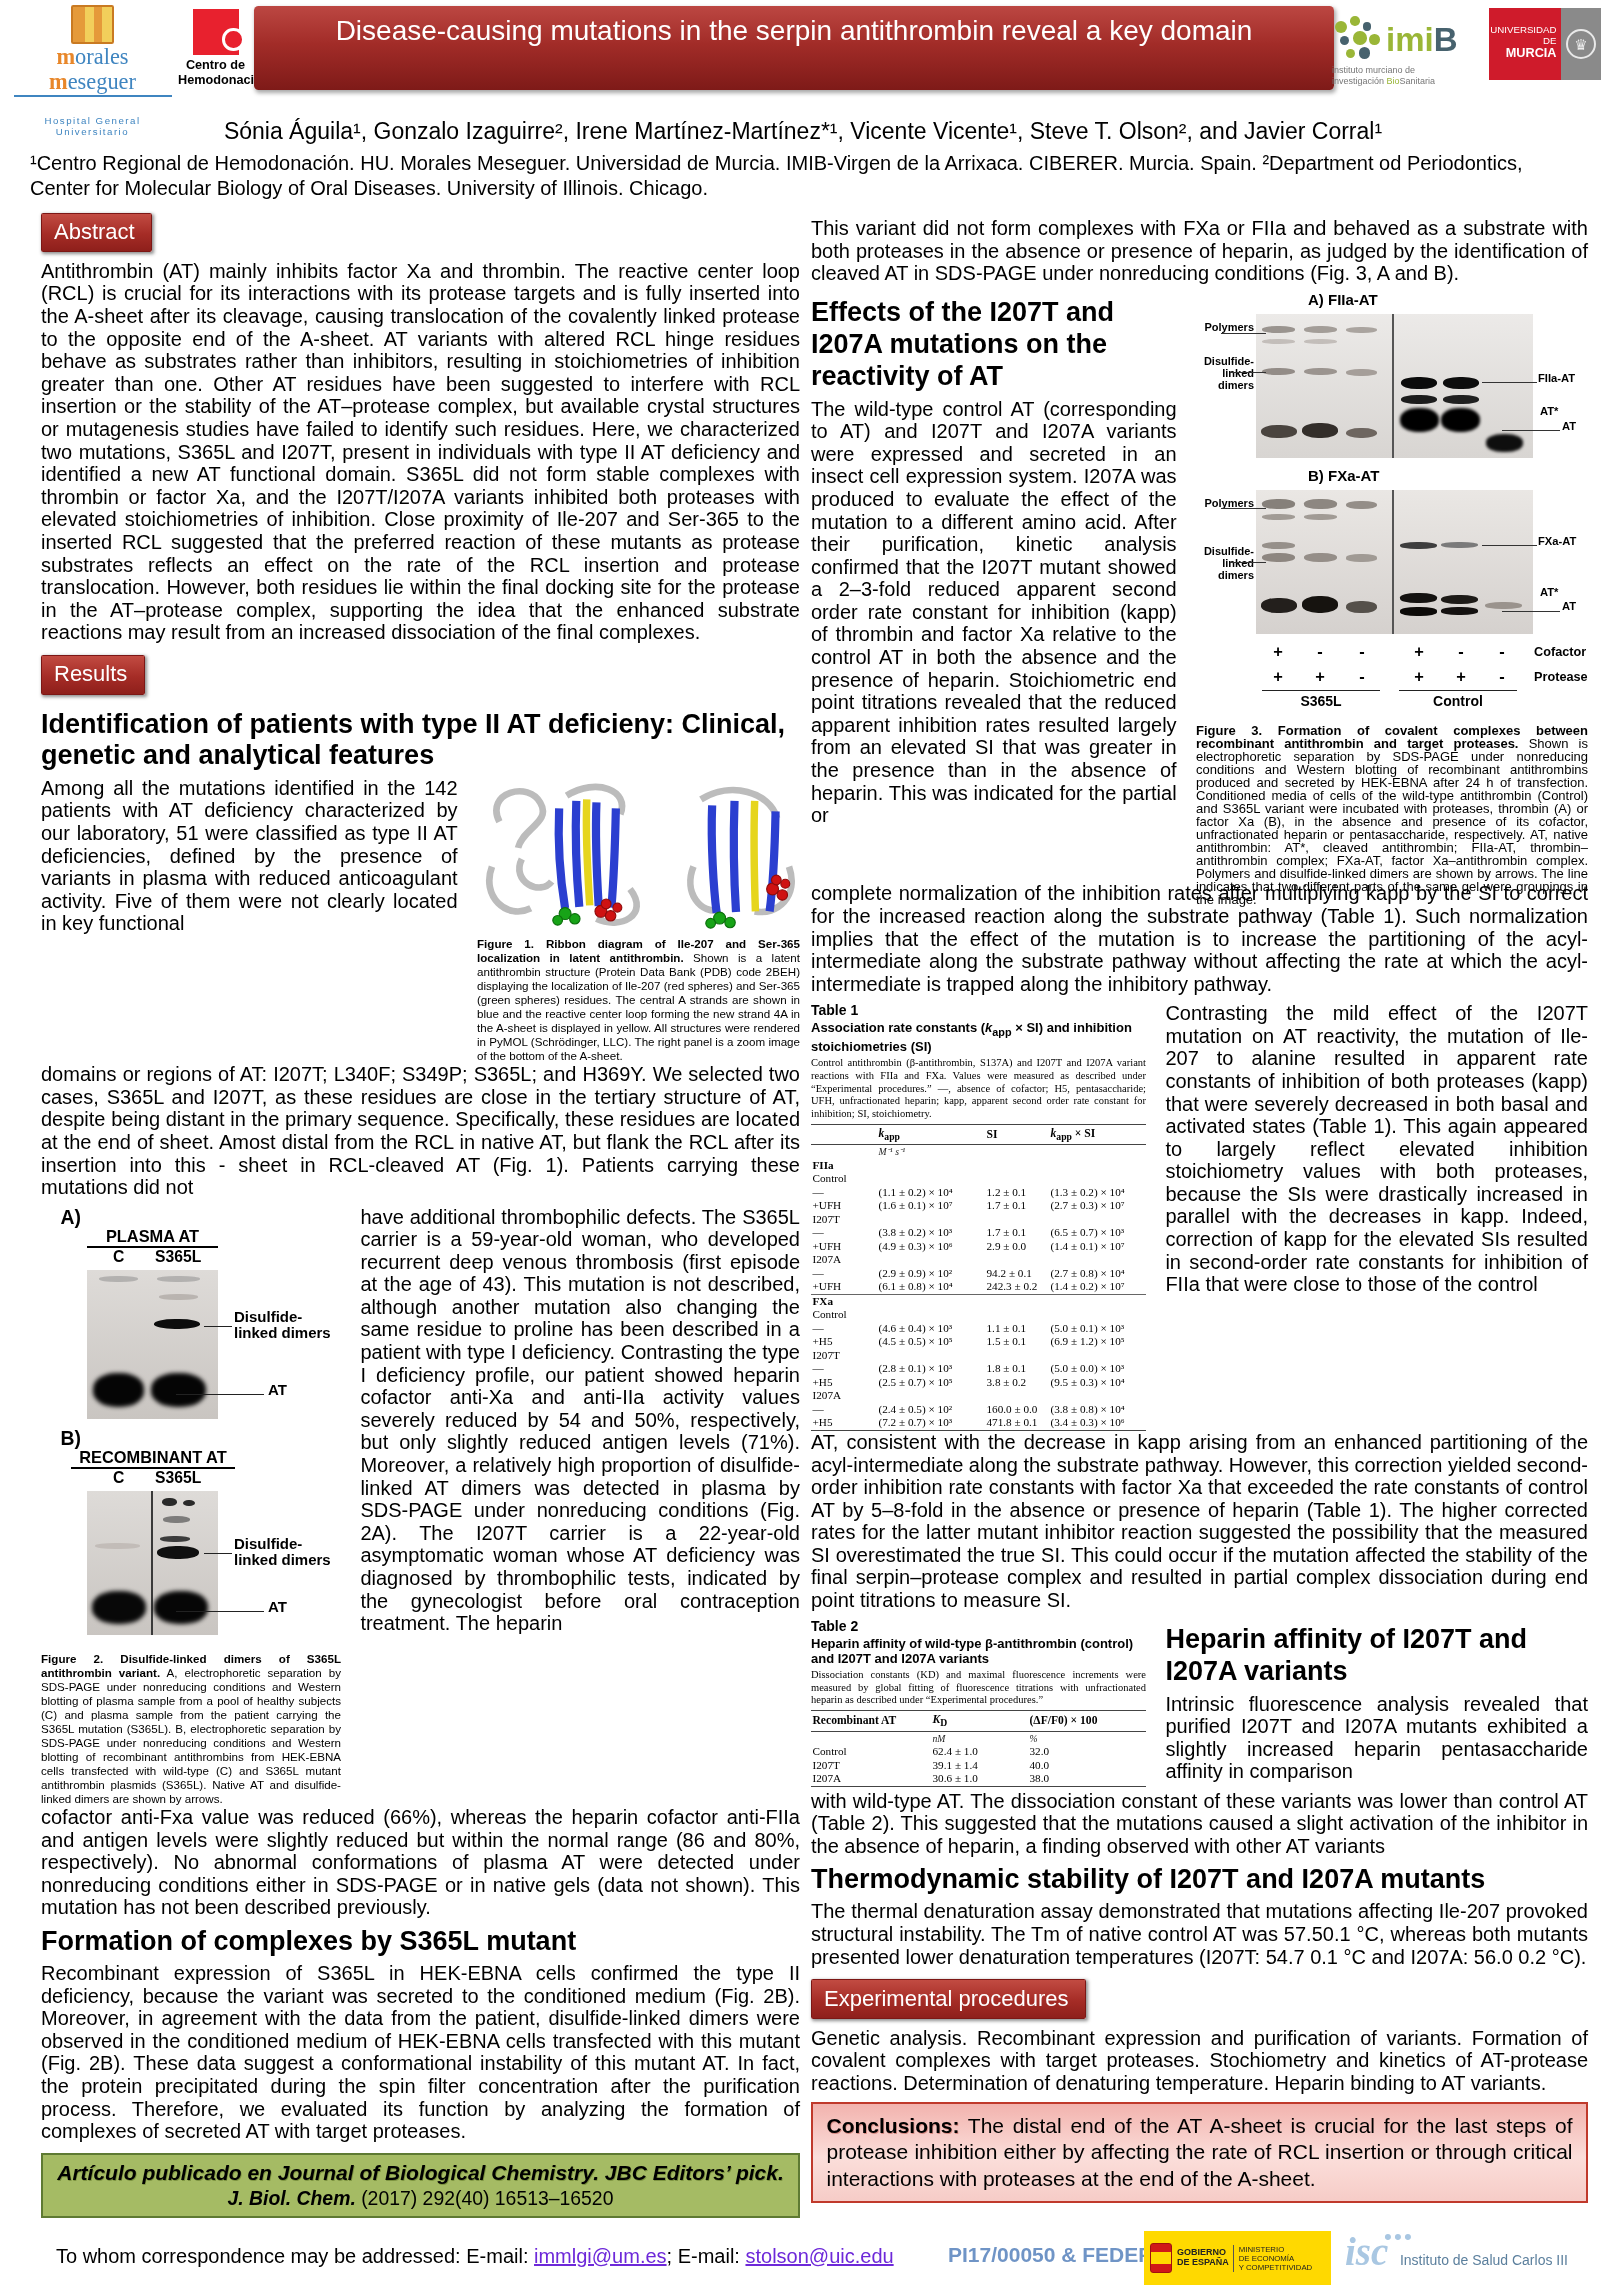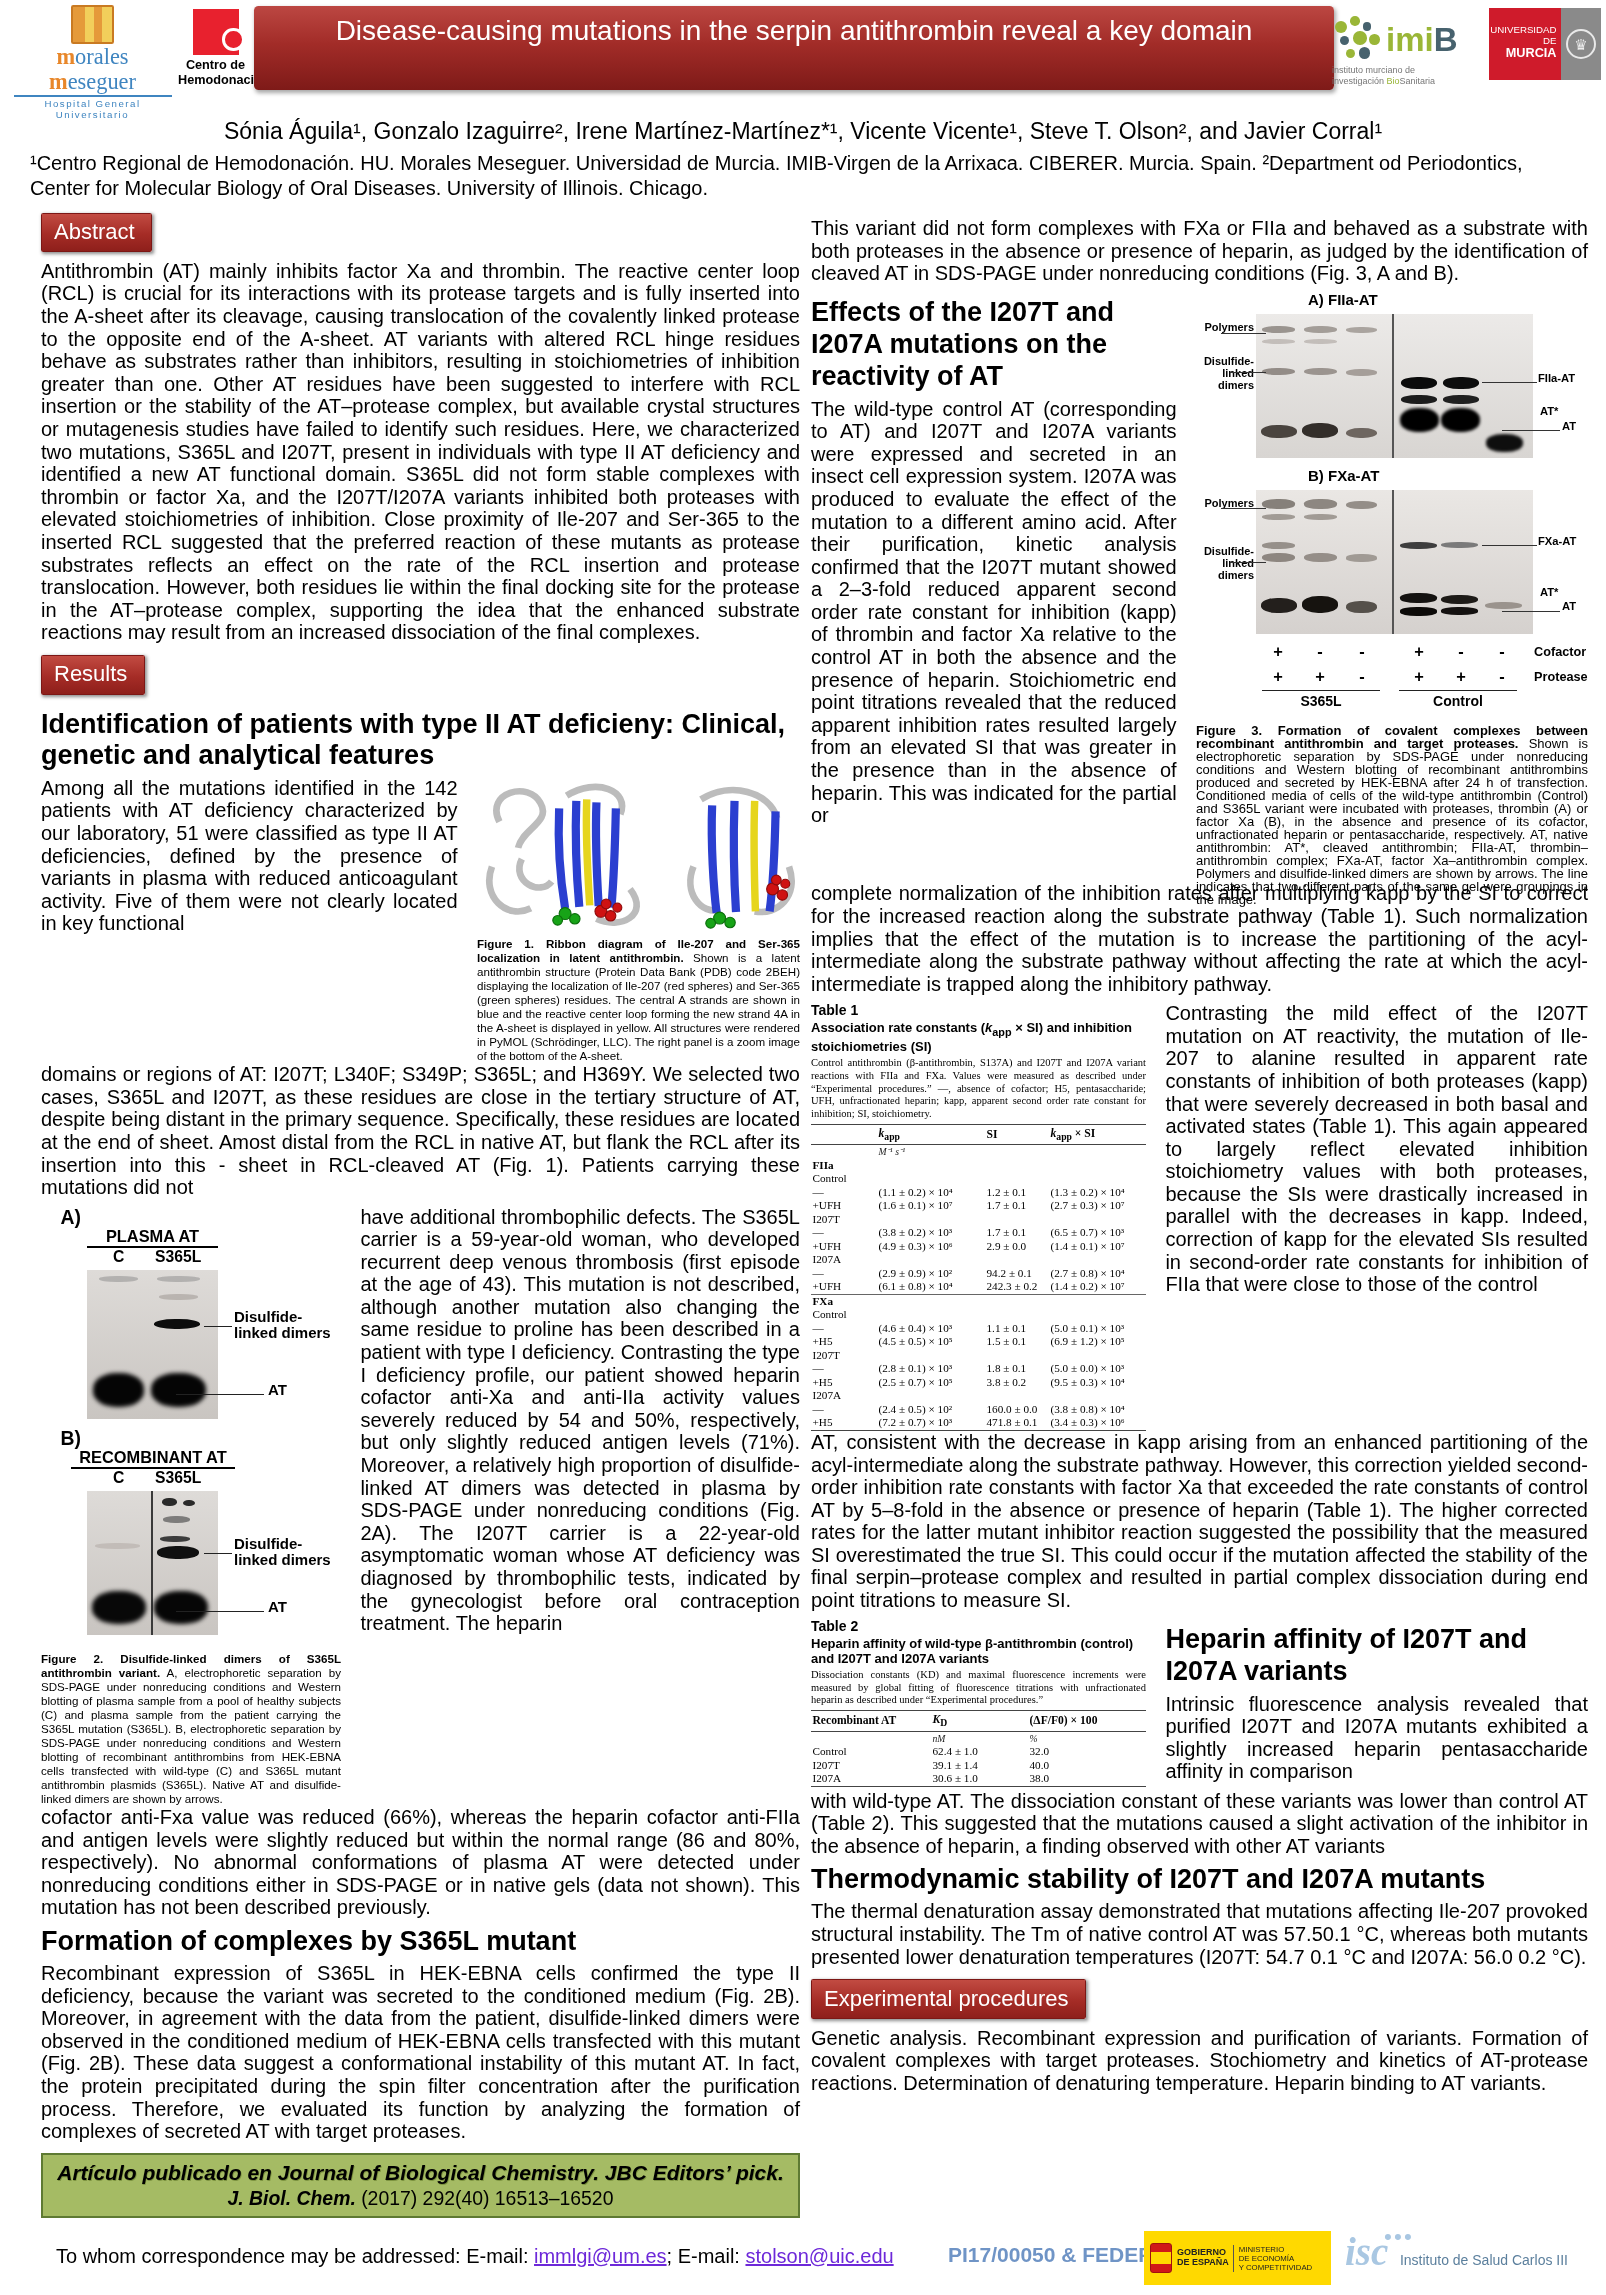--- a/index.html
+++ b/index.html
@@ -13,21 +13,21 @@
     position:absolute; left:254px; top:6px; width:1080px; height:84px;
     background:linear-gradient(180deg,#bc4742 0%,#a22c28 45%,#7e1a18 100%);
     border-radius:4.5px; color:#fff; text-align:center; padding-top:7.5px;
     box-shadow:1.5px 2.2px 4.5px rgba(0,0,0,.35);
   }
   .title-box .t{ font-size:28px; line-height:34px; }
   .logo-morales{ position:absolute; left:13.5px; top:4.5px; width:158px; }
   .lm-icon{ width:43px; height:39px; margin:0 auto; background:linear-gradient(90deg,#e59a3a 0 30%,#f2cf5b 30% 55%,#e59a3a 55% 75%,#f2cf5b 75%); border:2.2px solid #c97a22; border-radius:2.2px; }
   .lm-name{ font-family:"Liberation Serif",serif; font-size:22.4px; color:#3f85c0; text-align:center; line-height:25.4px;}
   .lm-name .ini{ color:#e8872a; font-weight:bold; }
-  .lm-sub{ font-size:9.7px; color:#3f85c0; letter-spacing:1.5px; text-align:center; border-top:2.2px solid #3f85c0; padding-top:1px; margin-top:0.7px;}
+  .lm-sub{ font-size:9.7px; color:#3f85c0; letter-spacing:1.5px; text-align:center; border-top:2.2px solid #3f85c0; padding-top:18px; margin-top:0.7px;}
   .logo-centro{ position:absolute; left:178px; top:9px; width:75px; text-align:center; }
   .lc-square{ position:relative; width:46px; height:46px; background:#e8212e; margin:0 auto; }
   .lc-ring{ position:absolute; right:-6px; bottom:4.5px; width:22.4px; height:22.4px; border:3px solid #fff; border-radius:50%; background:#e8212e; }
   .lc-text{ font-size:12.7px; font-weight:bold; line-height:15px; margin-top:3px; }
   .logo-imib{ position:absolute; left:1332px; top:16.4px; width:142px; }
   .imib-row{ display:flex; align-items:center; }
   .imib-dots{ position:relative; width:54px; height:46px; }
   .imib-dots i{ position:absolute; border-radius:50%; }
   .imib-text{ font-size:33px; font-weight:bold; color:#9ab637; line-height:33px;}
   .imib-text .b{ color:#47626e; }
@@ -589,20 +589,23 @@
       </div>
     </div>
 
     <p class="body">with wild-type AT. The dissociation constant of these variants was lower than control AT (Table 2). This suggested that the mutations caused a slight activation of the inhibitor in the absence of heparin, a finding observed with other AT variants</p>
     <h3 class="sub">Thermodynamic stability of I207T and I207A mutants</h3>
     <p class="body">The thermal denaturation assay demonstrated that mutations affecting Ile-207 provoked structural instability. The Tm of native control AT was 57.50.1 °C, whereas both mutants presented lower denaturation temperatures (I207T: 54.7  0.1 °C and I207A: 56.0  0.2 °C).</p>
 
     <div class="badge">Experimental procedures</div>
     <p class="body">Genetic analysis. Recombinant expression and purification of variants. Formation of covalent complexes with target proteases. Stochiometry and kinetics of AT-protease reactions. Determination of denaturing temperature. Heparin binding to AT variants.</p>
 
+    <div class="pinkbox">
+      <span class="clabel">Conclusions:</span><span> The distal end of the AT A-sheet is crucial for the last steps of protease inhibition either by affecting the rate of RCL insertion or through critical interactions with proteases at the end of the A-sheet.</span>
+    </div>
   </div>
 
   <div class="footer">
     <div class="ftext">
       <span>To whom correspondence may be addressed: E-mail: </span><a href="#" class="u-line">immlgi@um.es</a><span>; E-mail: </span><a href="#" class="u-line">stolson@uic.edu</a>
     </div>
     <div class="funding">PI17/00050 &amp; FEDER</div>
     <div class="gob">
       <div class="crest"></div>
       <div class="gt"><span>GOBIERNO</span><br><span>DE ESPAÑA</span></div>

